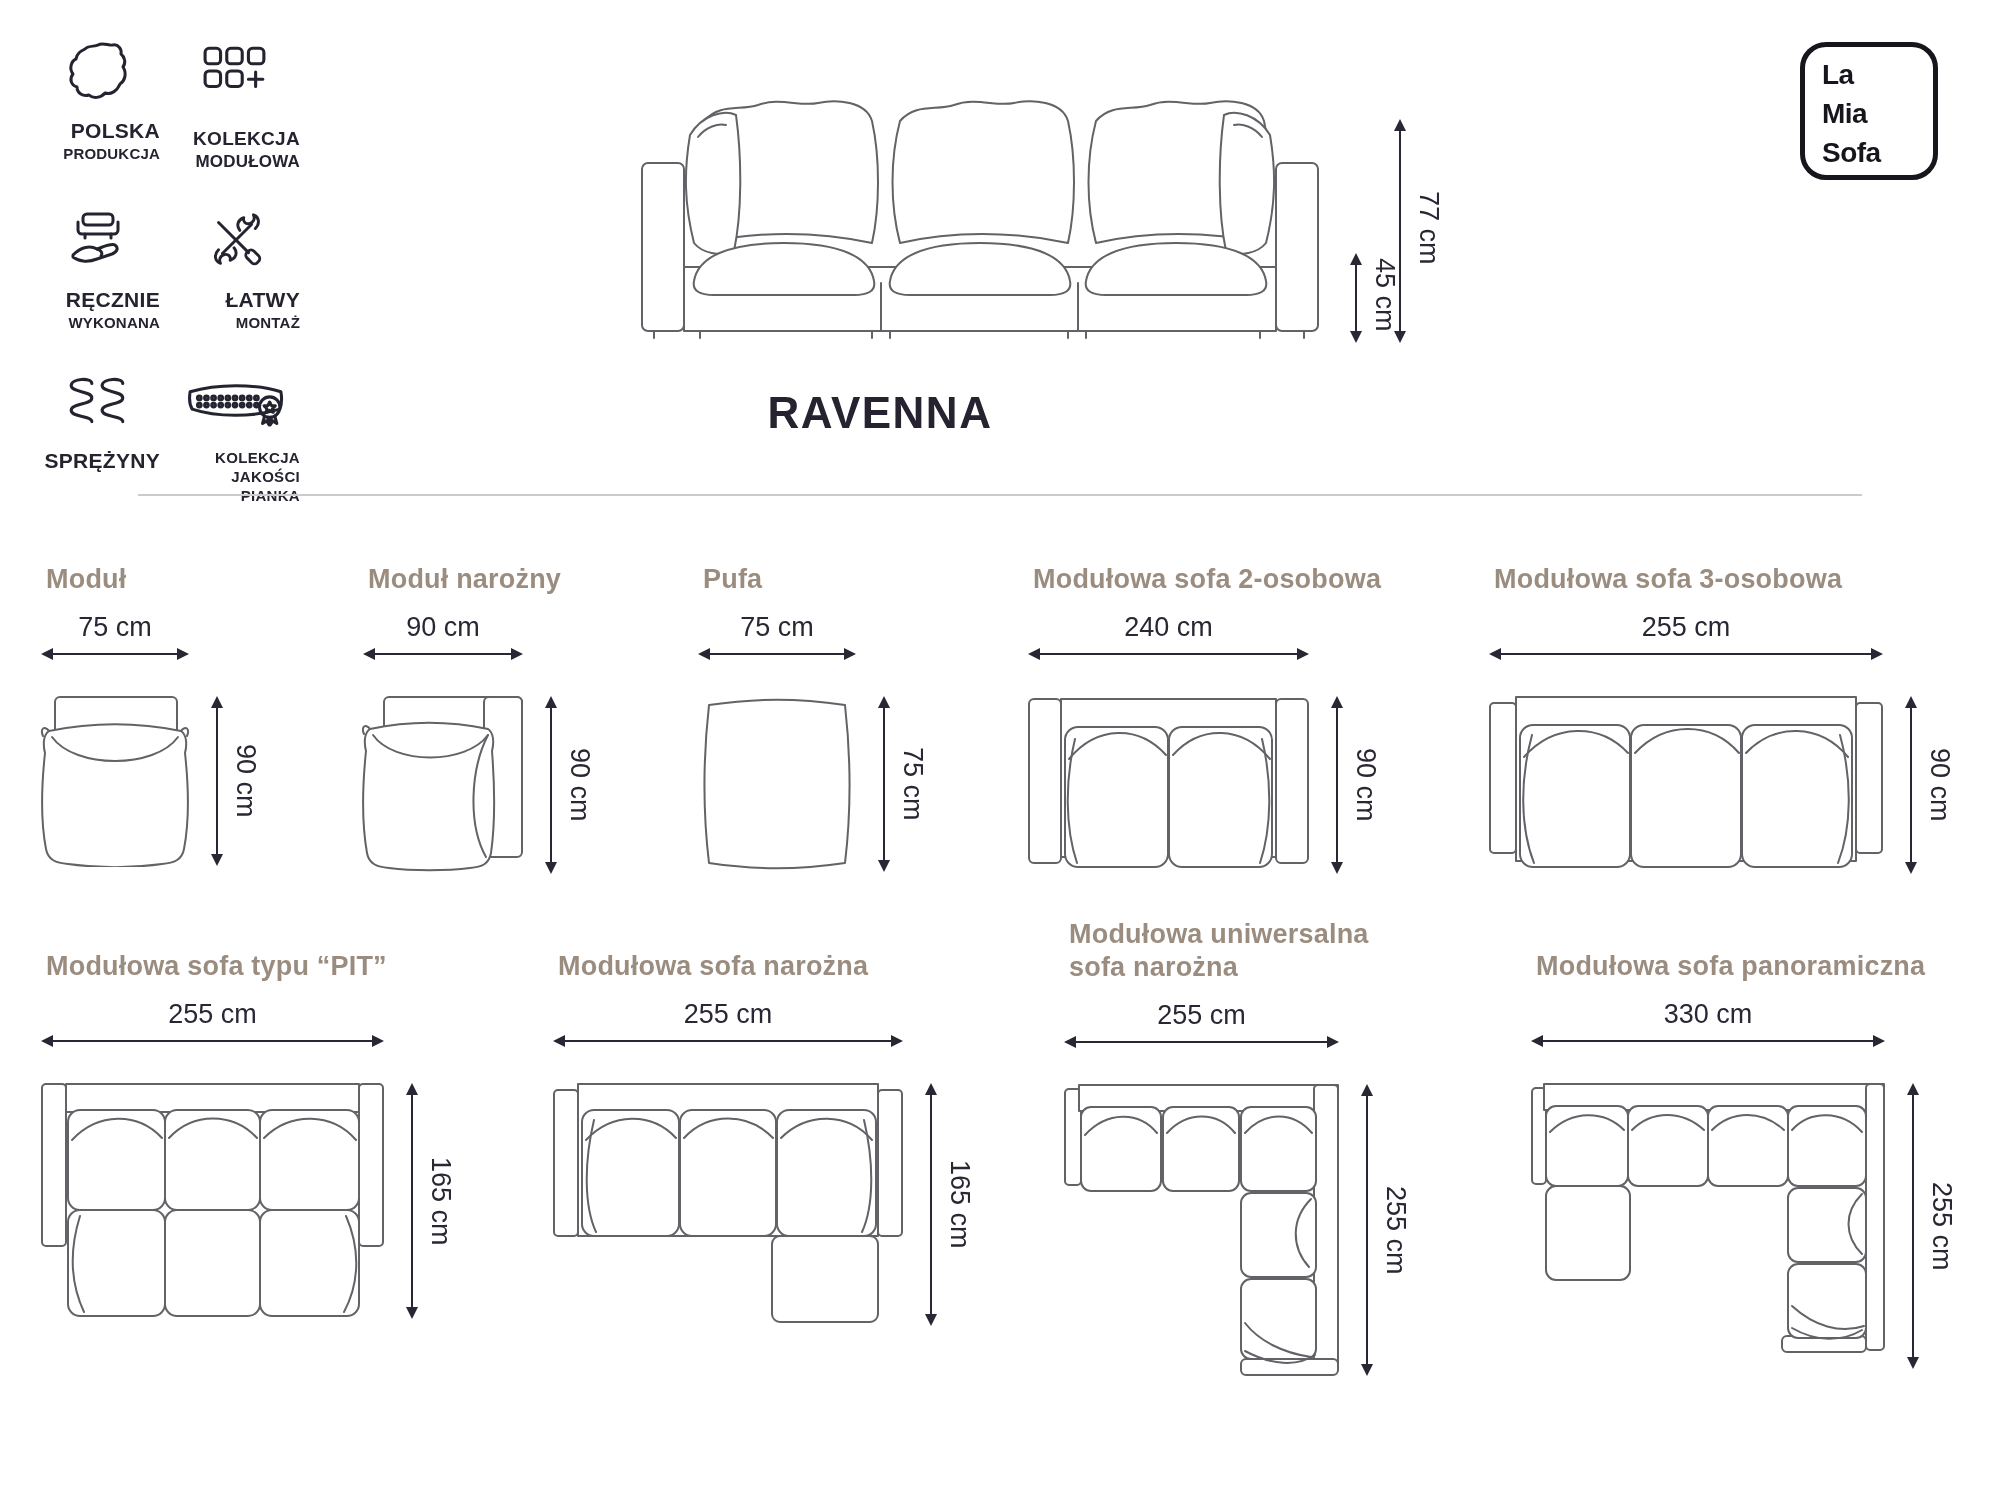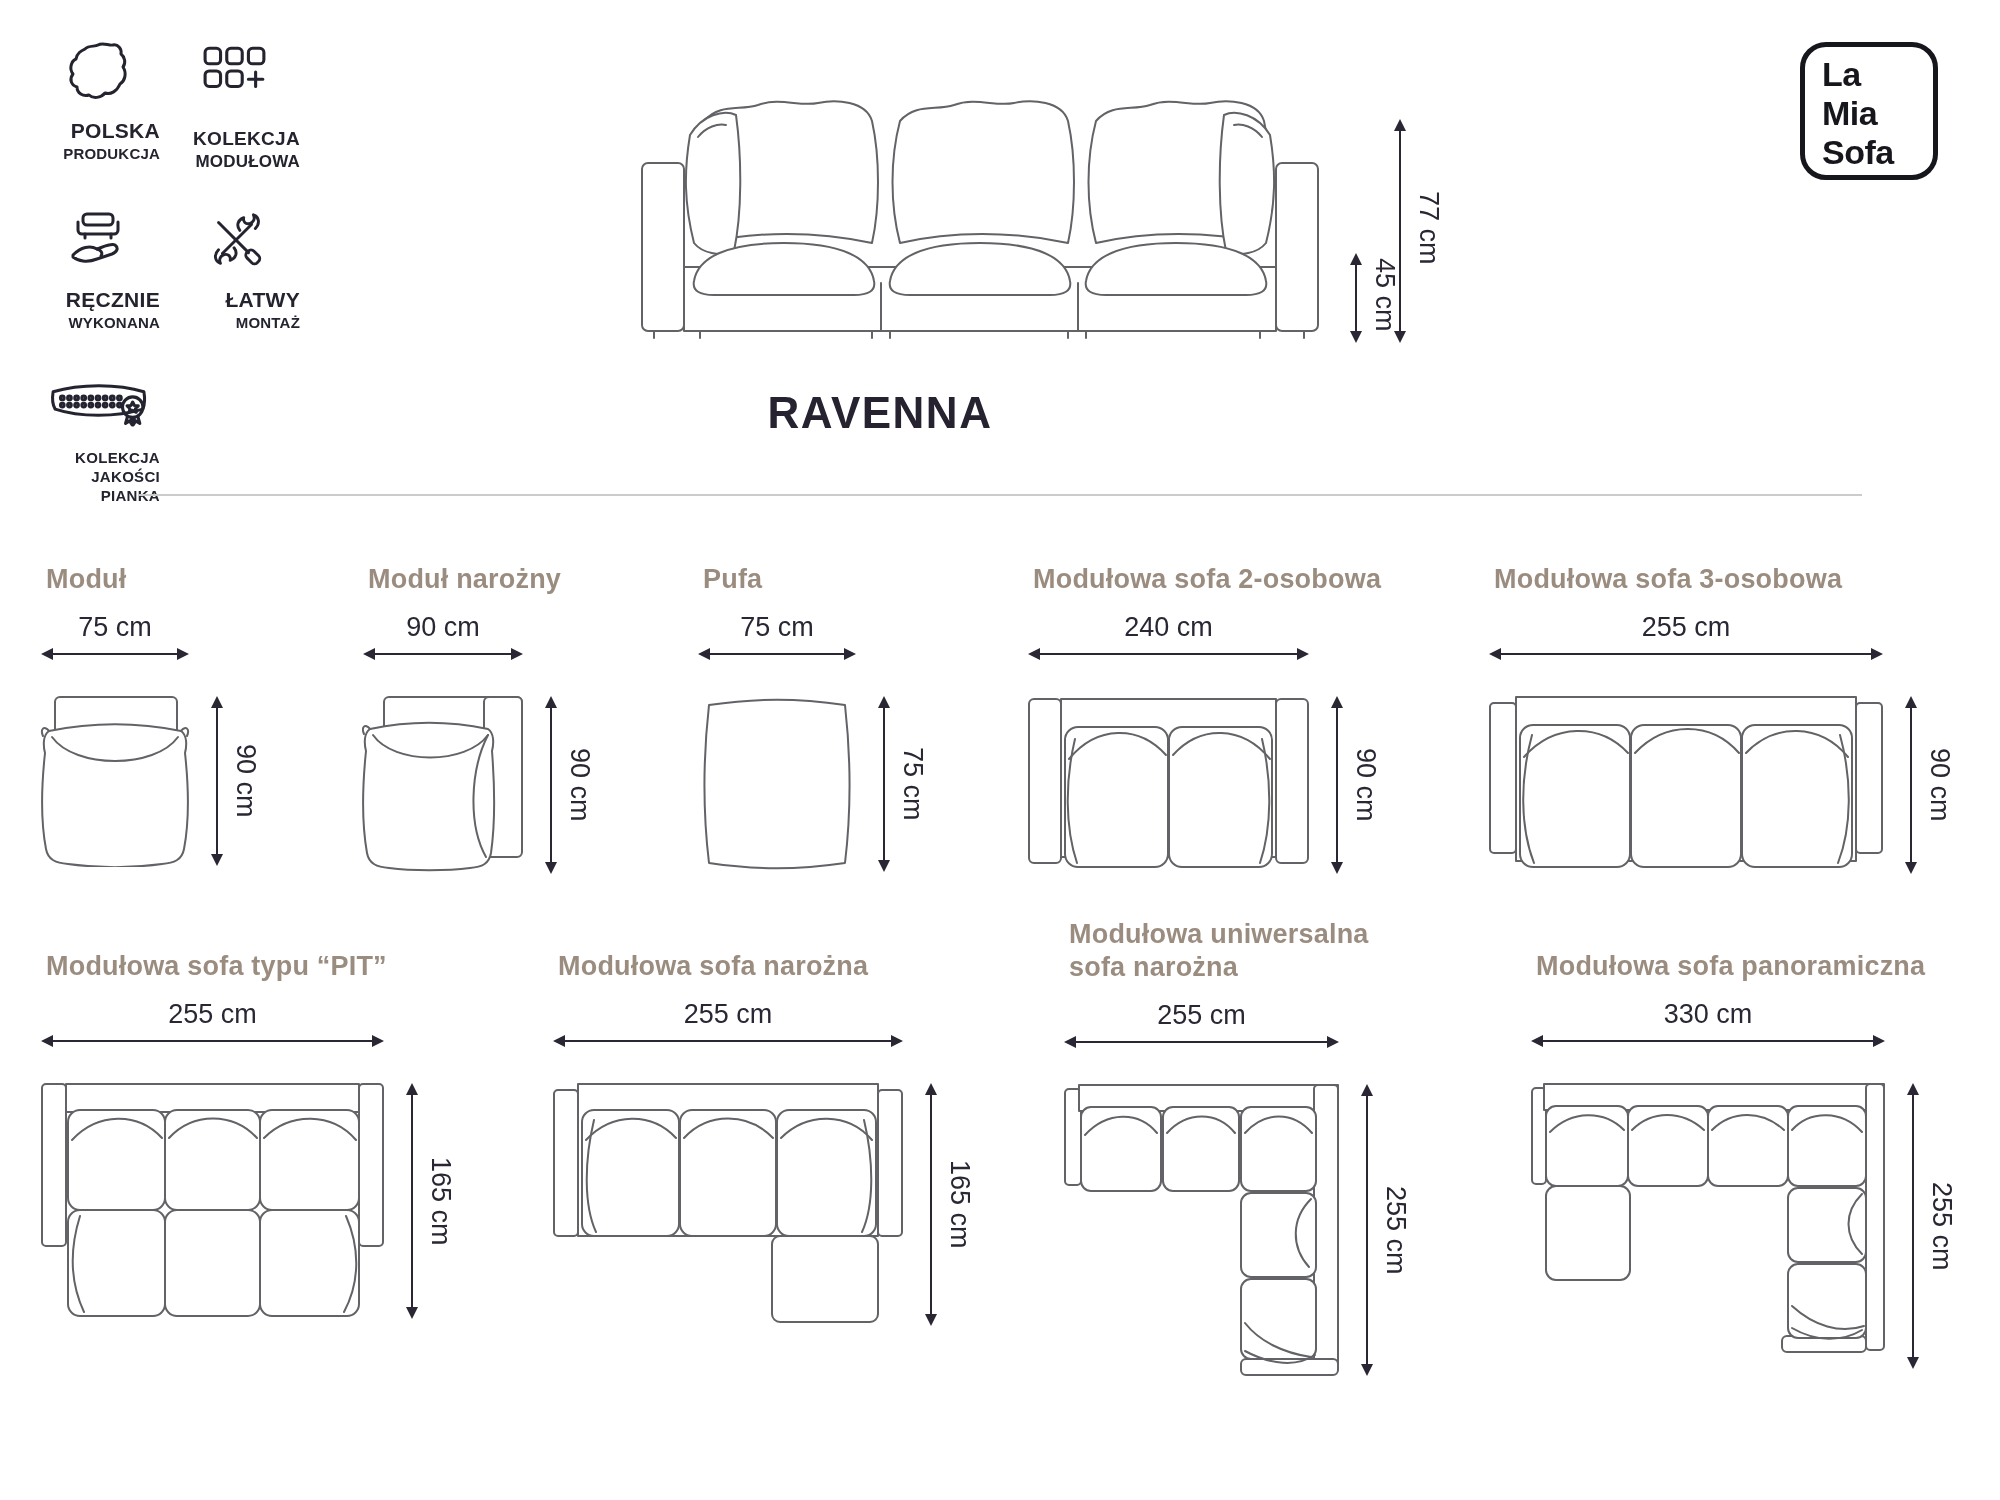--- a/index.html
+++ b/index.html
@@ -15,21 +15,21 @@
   .badge .b2 { font-size:15px; font-weight:600; color:#242430; letter-spacing:.2px; line-height:19px; }
   .badge.b-mid .b1 { font-size:19px;margin-top:16px; }
   .badge.b-mid .b2 { font-size:17px; font-weight:700; }
   .badge.b-small .b1 { font-size:15px; font-weight:700; line-height:19px; }
   .b-icon svg * { stroke:#242430; stroke-width:3; fill:none; stroke-linecap:round; stroke-linejoin:round; }
   .b-icon svg .fill { fill:#242430; stroke:none; }
 
   
   .logo { position:absolute; left:1800px; top:42px; width:138px; height:138px;
           border:5px solid #16161d; border-radius:26px; padding:8px 0 0 17px; }
-  .logo div { font-size:34px; font-weight:800; line-height:39px; color:#16161d; letter-spacing:-.5px; }
+  .logo div { font-size:28px; font-weight:800; line-height:39px; color:#16161d; letter-spacing:-.5px; }
 
   
   .hero-svg { position:absolute; left:640px; top:85px; }
   .hero-svg *, .drawing * { stroke:#626267; stroke-width:2; fill:none; stroke-linecap:round; stroke-linejoin:round; }
   .hero-svg .f, .drawing .f { fill:#fff; }
   .title { position:absolute; left:640px; top:388px; width:480px; text-align:center;
            font-size:44px; font-weight:700; letter-spacing:1.5px; color:#262230; }
 
   .dim-label { font-size:27px; color:#2a2633; }
   .vlabel { position:absolute; writing-mode:vertical-rl; font-size:27px; color:#2a2633;
@@ -106,20 +106,30 @@
         <svg width="62" height="62" viewBox="0 0 64 64">
           <path d="M15 13 L46 44"></path>
           <rect x="43" y="43" width="15" height="10" rx="4" transform="rotate(45 50 48)"></rect>
           <path d="M49 15 L19 45"></path>
           <path d="M53 19 C58 14 57 7 51 5 C53 9 51 13 47 14 C43 15 40 12 41 8 C35 10 33 16 37 21"></path>
           <path d="M15 41 C10 46 11 53 17 55 C15 51 17 47 21 46 C25 45 28 48 27 52 C33 50 35 44 31 39"></path>
         </svg>
       </div>
       <div class="b1">ŁATWY</div>
       <div class="b2">MONTAŻ</div>
+    </div>
+    <div class="badge">
+      <div class="b-icon">
+        <svg width="66" height="52" viewBox="0 0 64 48">
+          <path d="M26 6 C26 0 6 1 6 8 C6 15 26 13 26 20 C26 27 6 25 6 32 C6 39 26 37 26 43" stroke-width="4"></path>
+          <path d="M56 6 C56 0 36 1 36 8 C36 15 56 13 56 20 C56 27 36 25 36 32 C36 39 56 37 56 43" stroke-width="4"></path>
+        </svg>
+      </div>
+      <div class="b1">SPRĘŻYNY</div>
+      <div class="b2"></div>
     </div>
     <div class="badge b-small">
       <div class="b-icon">
         <svg width="102" height="52" viewBox="0 0 100 48">
           <path d="M6 14 C32 6 70 6 95 14 C96 20 96 26 94 31 C68 39 32 39 8 31 C5 26 5 20 6 14 Z"></path>
           <g class="fill">
             <circle cx="15" cy="20" r="1.8"></circle>
               <circle cx="22" cy="20" r="1.8"></circle>
               <circle cx="29" cy="20" r="1.8"></circle>
               <circle cx="36" cy="20" r="1.8"></circle>

